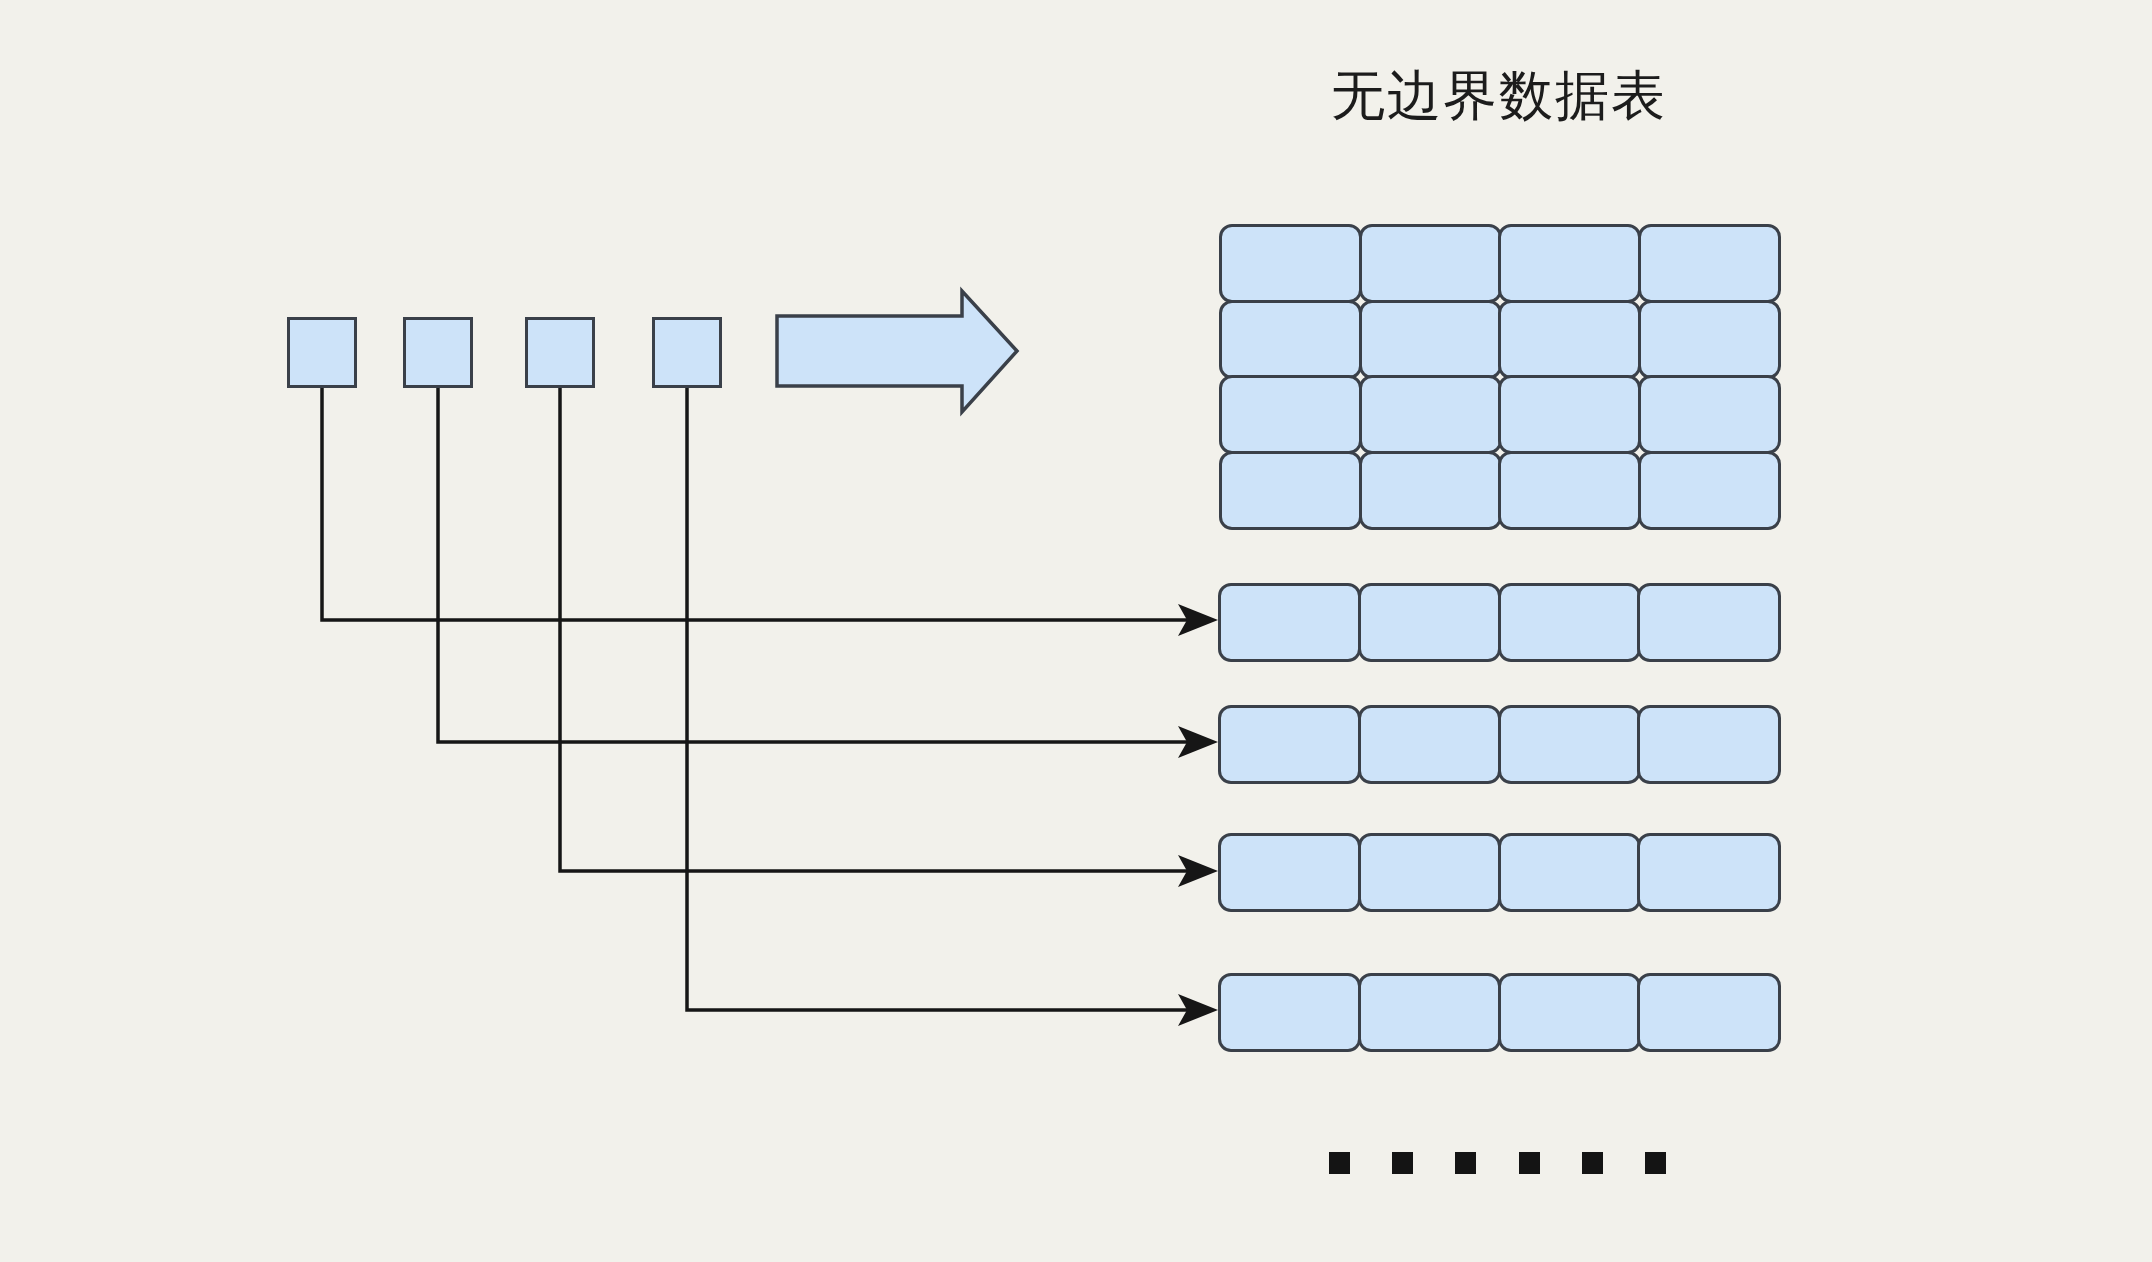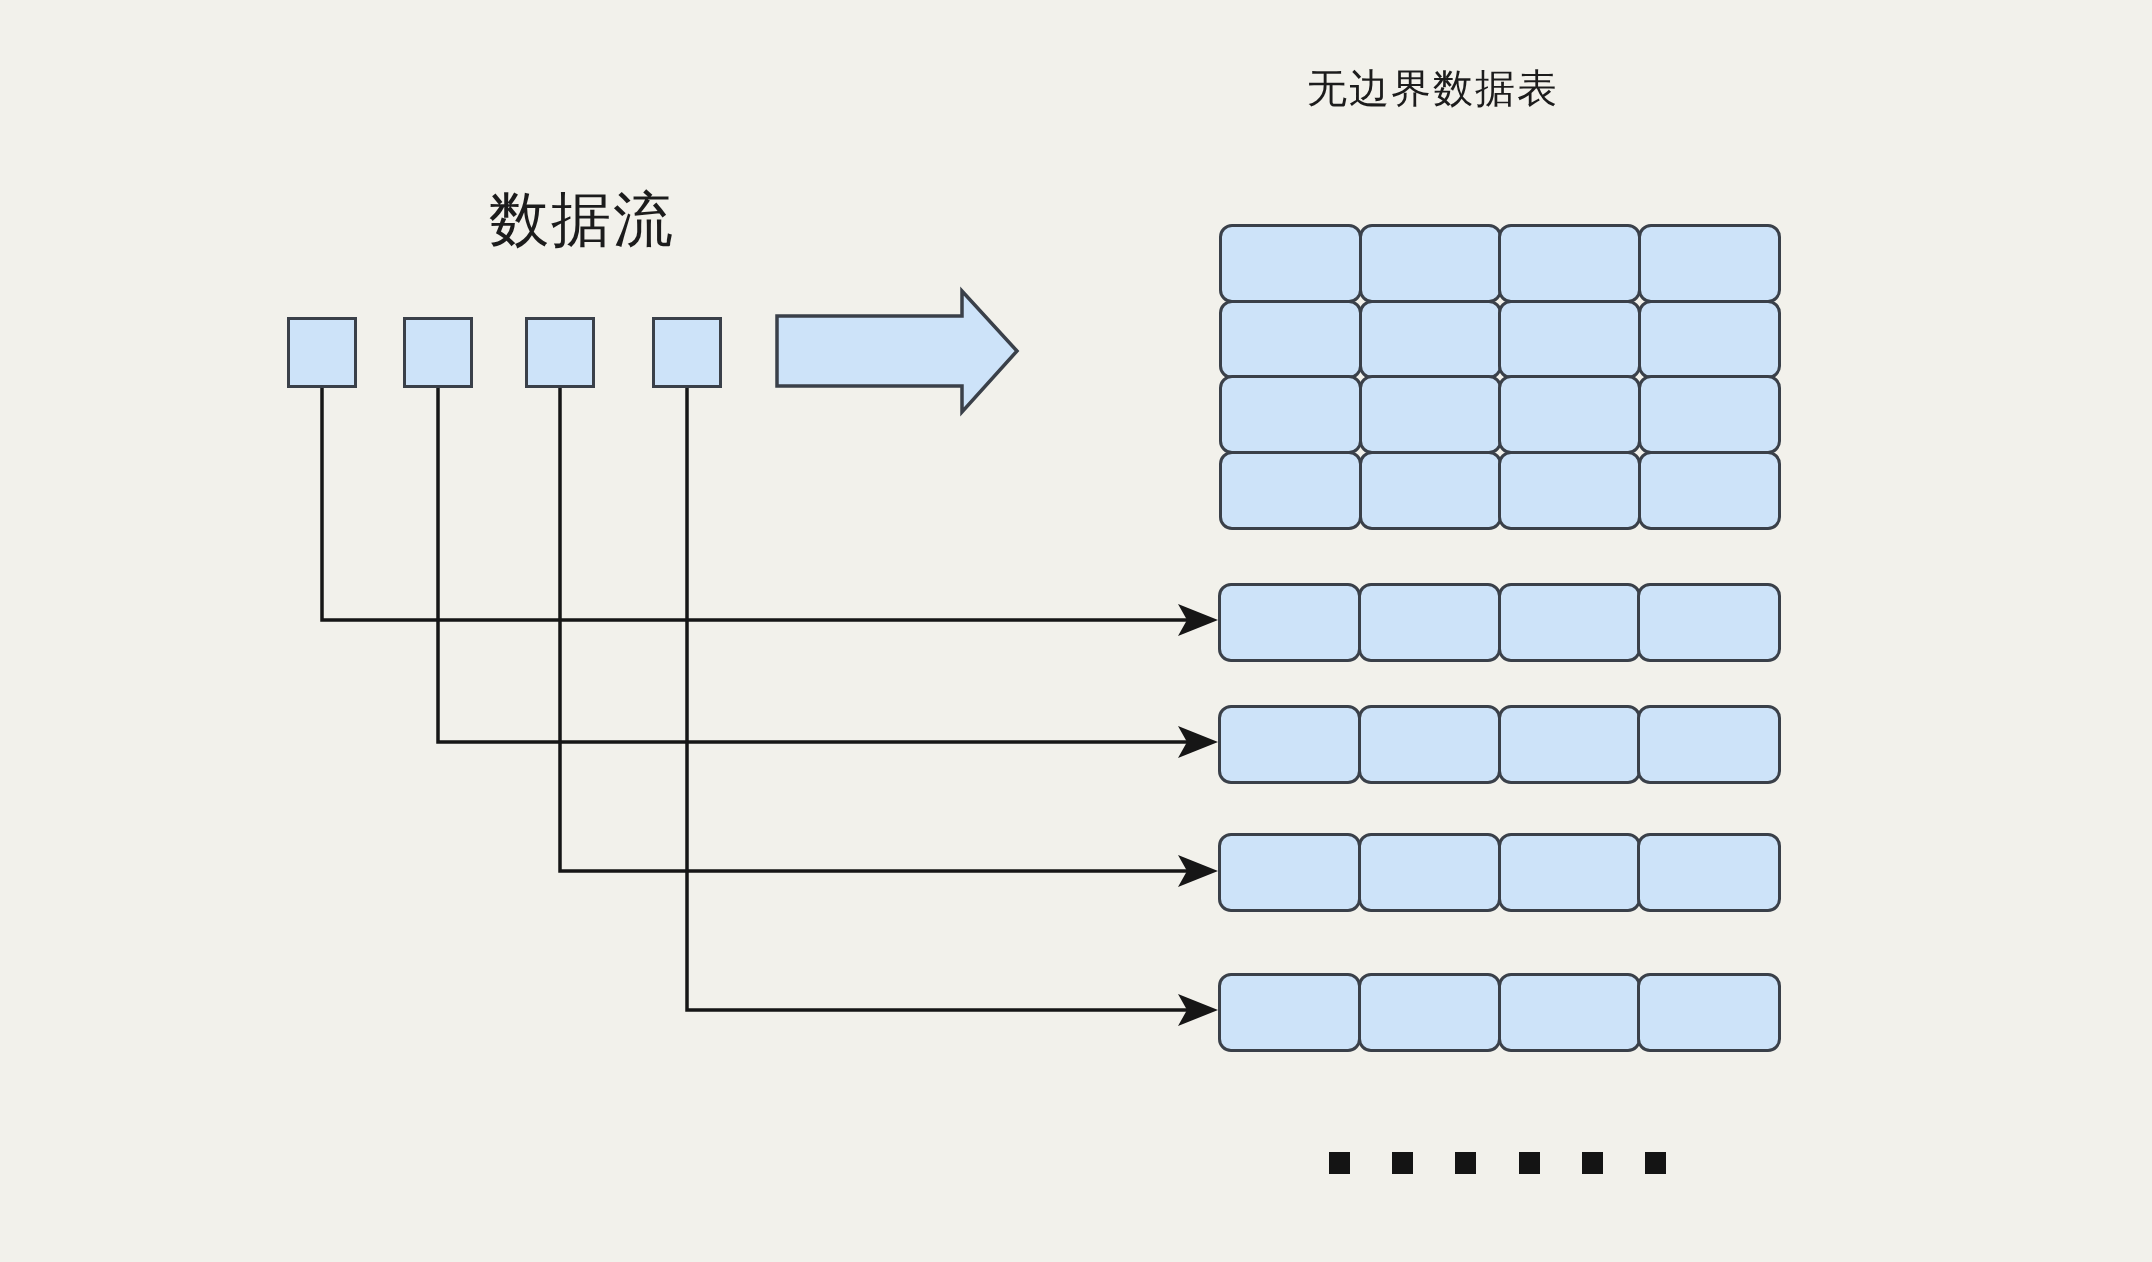--- a/index.html
+++ b/index.html
@@ -1,19 +1,19 @@
 <!DOCTYPE html>
 <html><head>
 <meta charset="utf-8">
 <style>
   html,body{margin:0;padding:0;}
   body{background:#f2f1eb;font-family:"Liberation Sans",sans-serif;}
   .canvas{position:relative;width:2152px;height:1262px;background:#f2f1eb;overflow:hidden;}
   .label{position:absolute;color:#1c1c1c;font-weight:500;letter-spacing:2px;white-space:nowrap;line-height:1;}
-  #table-title{left:1307px;top:68px;font-size:40px;width:384px;text-align:left;}
+  #table-title{left:1307px;top:68px;font-size:54px;width:384px;text-align:center;}
   #stream-label{left:489px;top:190px;font-size:60px;}
   .cell{position:absolute;box-sizing:border-box;background:#cde3f9;border:3.5px solid #3a4049;border-radius:13px;}
   .sq{position:absolute;box-sizing:border-box;background:#cde3f9;border:3.5px solid #3a4049;width:70px;height:71px;top:317px;}
   .dot{position:absolute;width:21px;height:22px;background:#141414;top:1152px;}
   svg.layer{position:absolute;left:0;top:0;width:2152px;height:1262px;}
 </style>
 </head>
 <body>
 
 <div class="canvas">
@@ -21,21 +21,20 @@
       <polygon points="777,316 962,316 962,291 1017,351 962,412 962,386 777,386" fill="#cde3f9" stroke="#3a4049" stroke-width="3.5" stroke-linejoin="miter"></polygon>
       <path d="M 322 388 V 620 H 1188" fill="none" stroke="#161616" stroke-width="3.5"></path>
       <polygon points="1218,620 1178,604 1187,620 1178,636" fill="#161616"></polygon>
       <path d="M 438 388 V 742 H 1188" fill="none" stroke="#161616" stroke-width="3.5"></path>
       <polygon points="1218,742 1178,726 1187,742 1178,758" fill="#161616"></polygon>
       <path d="M 560 388 V 871 H 1188" fill="none" stroke="#161616" stroke-width="3.5"></path>
       <polygon points="1218,871 1178,855 1187,871 1178,887" fill="#161616"></polygon>
       <path d="M 687 388 V 1010 H 1188" fill="none" stroke="#161616" stroke-width="3.5"></path>
       <polygon points="1218,1010 1178,994 1187,1010 1178,1026" fill="#161616"></polygon>
     </svg>
-  <div class="label" id="stream-label">数据流</div>
   <div class="label" id="table-title">无边界数据表</div>
   <div id="units">
       <div class="sq" style="left: 287px;"></div>
       <div class="sq" style="left: 403px;"></div>
       <div class="sq" style="left: 525px;"></div>
       <div class="sq" style="left: 652px;"></div>
     </div>
   <div id="grid">
       <div class="cell" style="left: 1219px; top: 224px; width: 143px; height: 79px;"></div>
       <div class="cell" style="left: 1358.5px; top: 224px; width: 143px; height: 79px;"></div>

